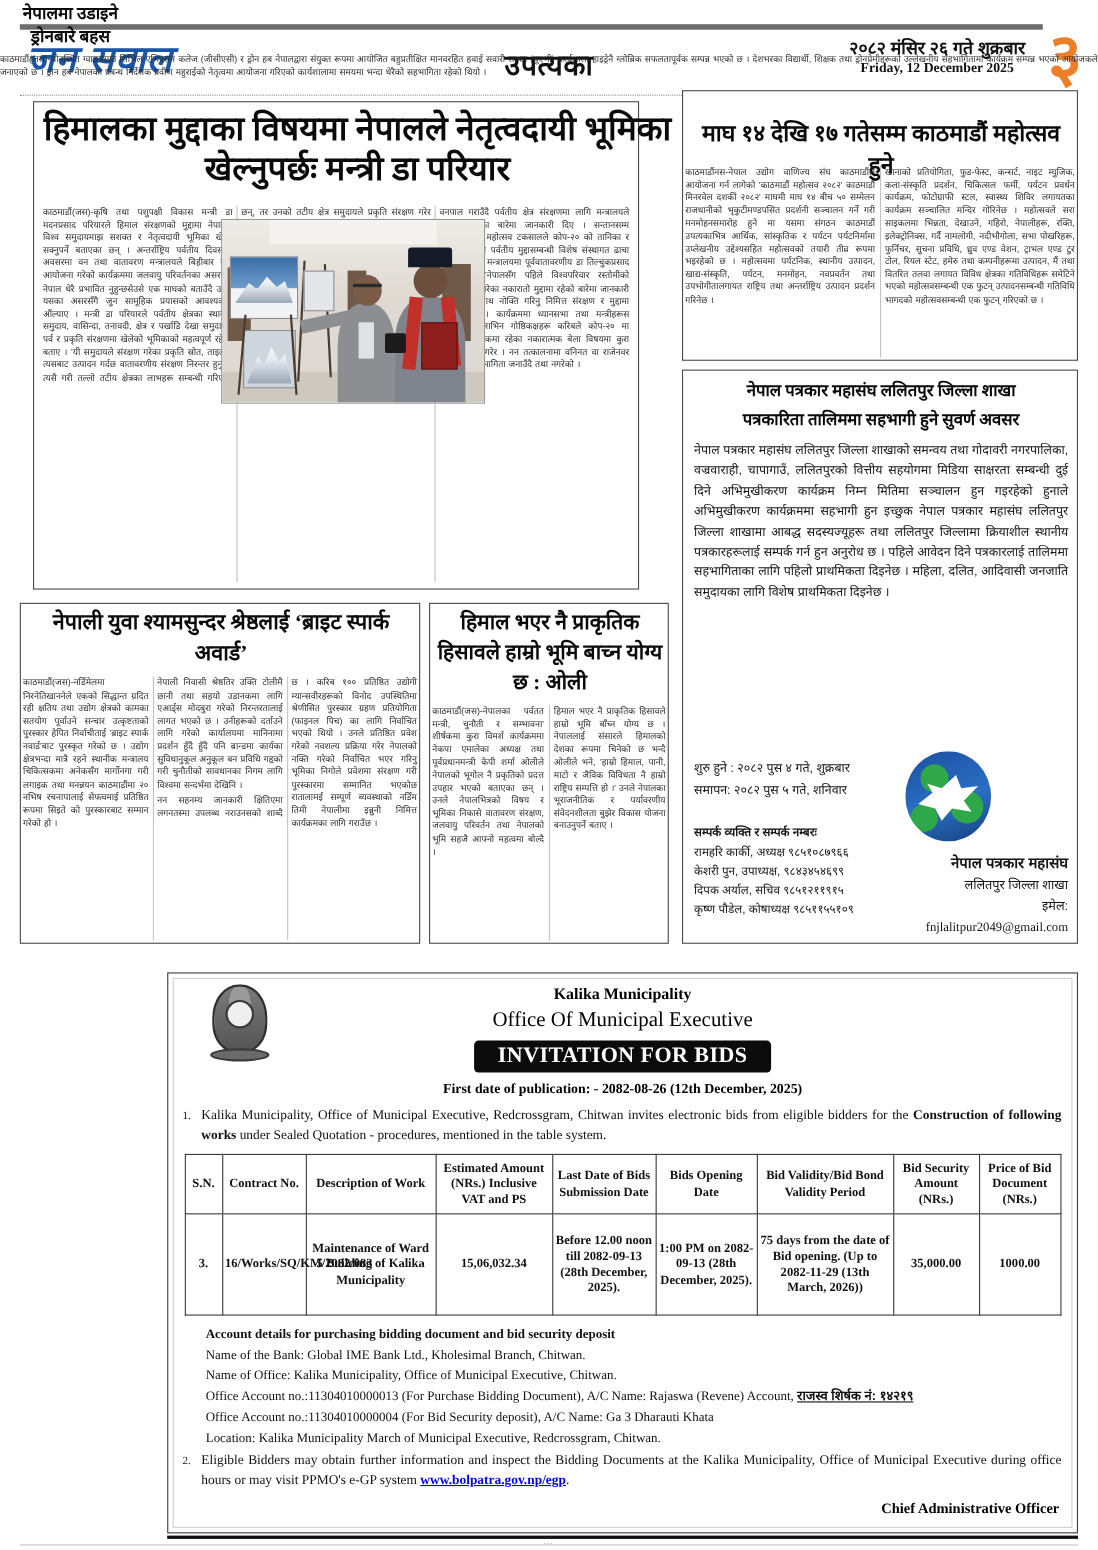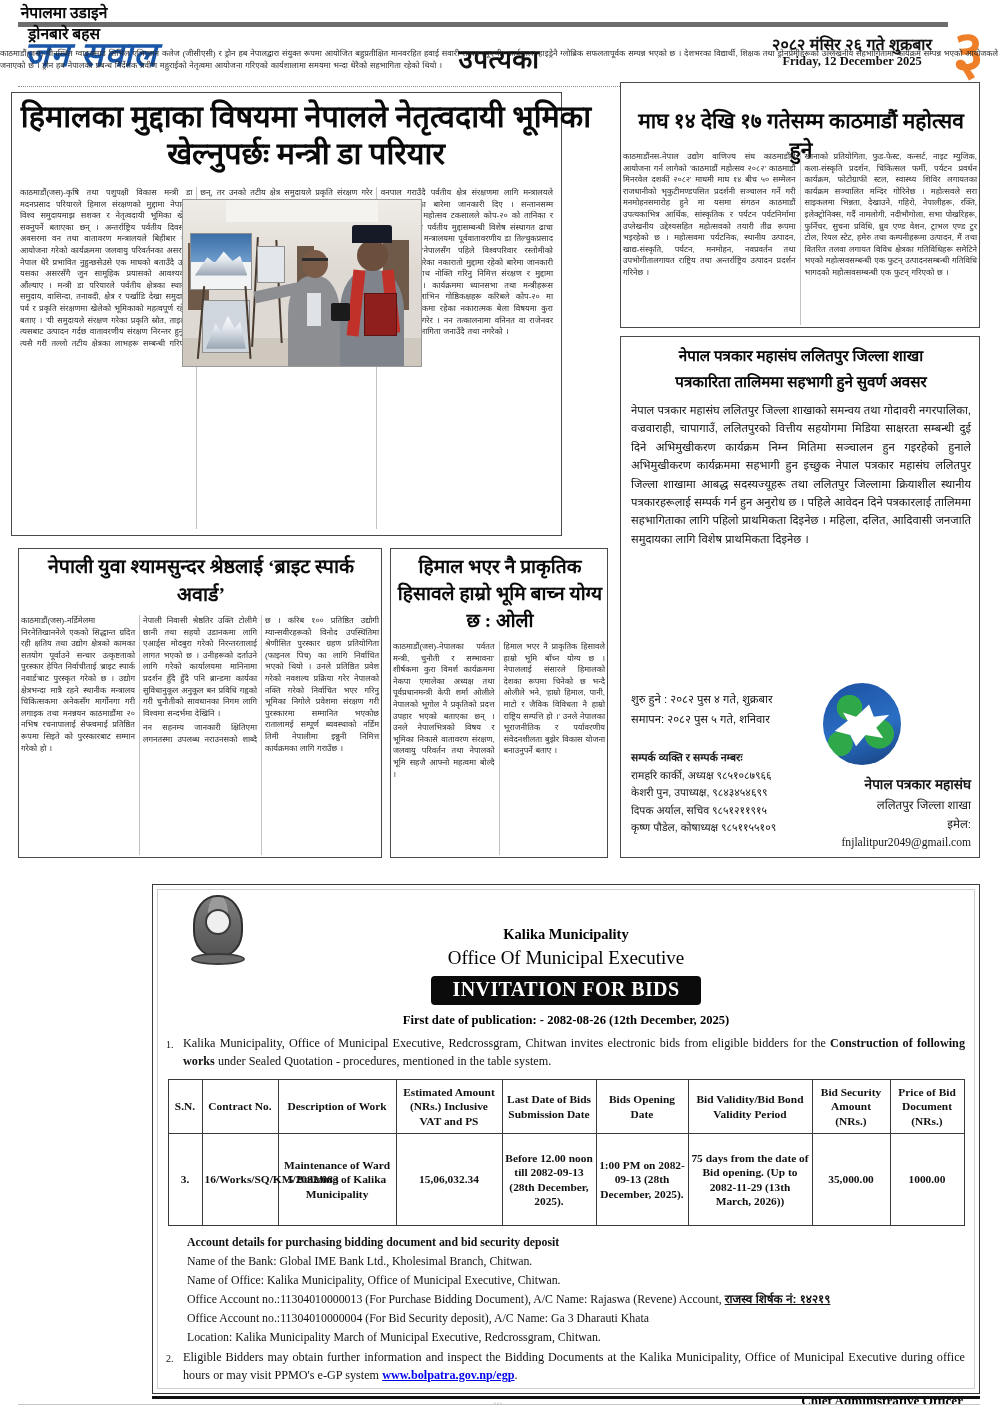--- a/index.html
+++ b/index.html
@@ -94,21 +94,21 @@
     word-spacing: 0.5px;
     hyphens: none;
   }
   .box {
     position: absolute;
     border: 1px solid #4a4a4a;
     background: #fff;
   }
 
   
-  #story1 { left: 11px; top: 92px; width: 551px; height: 444px; }
+  #story1 { left: 30px; top: 92px; width: 551px; height: 444px; }
   #story1 .hl {
     position: absolute; left: 8px; top: 6px; width: 572px;
     font-size: 30.5px; line-height: 37px;
   }
   #story1 .photo {
     position: absolute; left: 170px; top: 106px;
     width: 240px; height: 168px;
     border: 1px solid #999;
     overflow: hidden;
   }
@@ -249,21 +249,21 @@
   .emb-base {
     position: absolute; left: 2px; bottom: 0; width: 54px; height: 12px;
     border-radius: 50%;
     background: #6a6a6a; border: 2px solid #3a3a3a;
   }
   .emb-inner {
     position: absolute; left: 16px; top: 16px; width: 26px; height: 26px;
     border-radius: 50%;
     background: #efefef; border: 2px solid #3a3a3a;
   }
-  .bid-t1 { font-size: 14.5px; font-weight: bold; line-height: 19px; margin-top: 30px; }
+  .bid-t1 { font-size: 14.5px; font-weight: bold; line-height: 19px; }
   .bid-t2 { font-size: 19px; font-weight: normal; line-height: 27px; }
   .bid-t3 { font-size: 12px; line-height: 17px; }
   .bid-banner {
     display: inline-block;
     background: #0b0b0b; color: #fff;
     font-size: 20px; font-weight: bold;
     padding: 2px 22px 4px 22px;
     border-radius: 4px;
     margin-top: 5px;
     letter-spacing: 0.4px;

